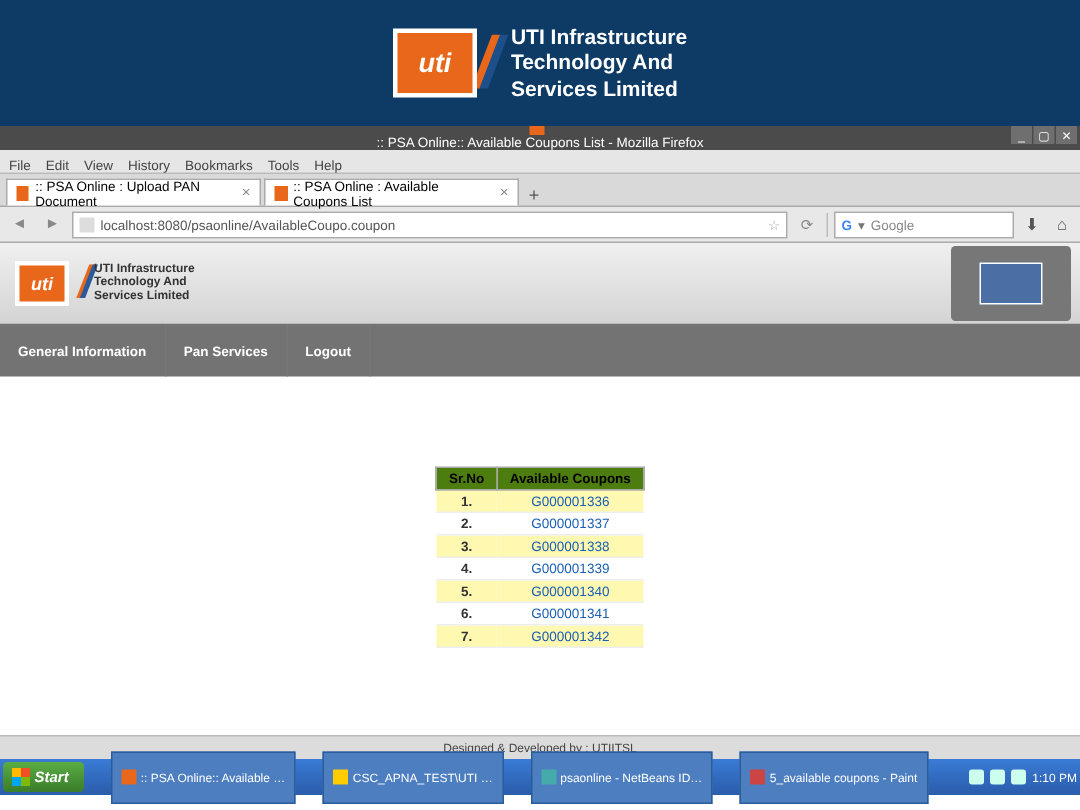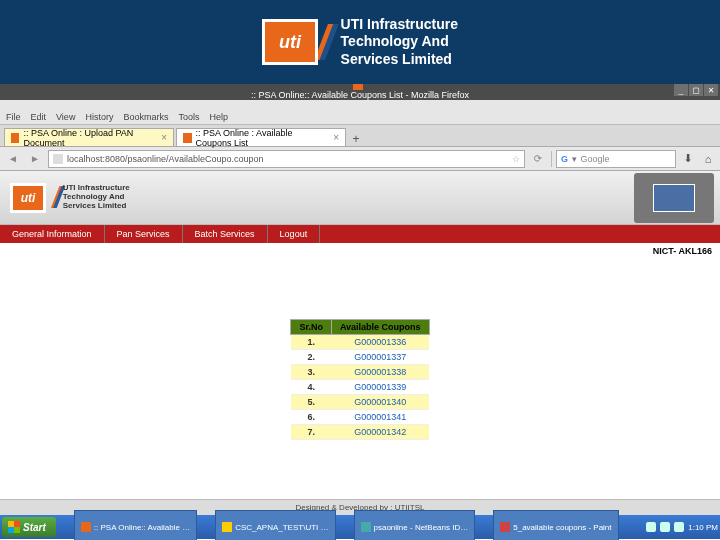--- a/index.html
+++ b/index.html
@@ -15,26 +15,26 @@
   .uti-slashes .s2 { color: #1d4f8b; }
   .banner-text { color: #fff; font-weight: bold; font-size: 14px; line-height: 1.25; }
 
   
   .ff-titlebar { height: 16px; background: #4b4b4b; color: #fff; font-size: 9px; display: flex; align-items: center; padding: 0 4px; position: relative; flex-direction: column; }
   .ff-titlebar .ff-icon { width: 10px; height: 10px; background: #e8671a; margin-right: 4px; }
   .ff-titlebar .win-btns { position: absolute; right: 2px; display: flex; gap: 1px; }
   .ff-titlebar .win-btns span { width: 14px; height: 12px; background: #6f6f6f; font-size: 8px; display: flex; align-items: center; justify-content: center; }
 
   
-  .menubar { height: 16px; background: #e6e6e6; font-size: 9px; display: flex; align-items: flex-start; gap: 10px; padding: 12px 6px; color: #444; border-bottom: 1px solid #bbb; }
+  .menubar { height: 16px; background: #e6e6e6; font-size: 9px; display: flex; align-items: flex-end; gap: 10px; padding: 0 6px; color: #444; border-bottom: 1px solid #bbb; }
   .menubar span { cursor: default; }
 
   
   .tabbar { height: 22px; background: #d9d9d9; display: flex; align-items: flex-end; padding: 2px 4px 0; gap: 2px; border-bottom: 1px solid #aaa; }
-  .tab { height: 18px; background: #fef9c3; border: 1px solid #aaa; border-bottom: none; font-size: 9px; display: flex; align-items: center; padding: 0 6px; gap: 4px; max-width: 170px; }
+  .tab { height: 18px; background: #ffffff; border: 1px solid #aaa; border-bottom: none; font-size: 9px; display: flex; align-items: center; padding: 0 6px; gap: 4px; max-width: 170px; }
   .tab.active { background: #fff; }
   .tab .tab-icon { width: 10px; height: 10px; background: #e8671a; }
   .tab .tab-close { font-size: 10px; color: #888; margin-left: 4px; }
   .tab-plus { width: 16px; height: 14px; font-size: 12px; display: flex; align-items: center; justify-content: center; color: #555; }
 
   
   .toolbar { height: 24px; background: #e8e8e8; display: flex; align-items: center; padding: 2px 4px; gap: 4px; border-bottom: 1px solid #aaa; }
   .nav-arrow { width: 18px; height: 18px; border-radius: 3px; display: flex; align-items: center; justify-content: center; font-size: 10px; color: #888; }
   .urlbox { flex: 1; height: 18px; background: #fff; border: 1px solid #aaa; font-size: 9px; display: flex; align-items: center; padding: 0 4px; color: #555; }
   .urlbox .ub-icon { width: 10px; height: 10px; background: #ddd; margin-right: 4px; }
@@ -49,21 +49,21 @@
   .page-header { height: 54px; background: linear-gradient(#f0f0f0,#d4d4d4); display: flex; align-items: center; padding: 4px 10px; position: relative; border-bottom: 1px solid #bbb; }
   .small-logo { display: flex; align-items: center; gap: 6px; }
   .small-logo .sq { width: 36px; height: 30px; background:#fff; display:flex; align-items:center; justify-content:center;}
   .small-logo .sq-inner { width: 30px; height: 24px; background: #e8671a; color: #fff; font-weight: bold; font-size: 12px; font-style: italic; display:flex; align-items:center; justify-content:center;}
   .small-logo .sl { font-size: 30px; font-weight: bold; font-style: italic; letter-spacing: -6px; }
   .small-logo .sl .a{color:#e8671a;} .small-logo .sl .b{color:#2a5a9a;}
   .small-logo-text { font-size: 8px; font-weight: bold; color: #333; line-height: 1.1; }
   .hand-card { position: absolute; right: 6px; top: 2px; width: 80px; height: 50px; background: #777; border-radius: 3px; display:flex; align-items:center; justify-content:center;}
   .hand-card .card { width: 42px; height: 28px; background: #4a6fa5; border: 1px solid #fff; }
 
-  .navbar { height: 18px; background: #b91c1c; display: flex; }
+  .navbar { height: 35px; background: #737373; display: flex; font-weight: bold; }
   .navbar .nav-item { color: #fff; font-size: 9px; padding: 0 12px; display: flex; align-items: center; border-right: 1px solid #777; cursor: pointer; }
 
   .user-line { text-align: right; font-size: 9px; font-weight: bold; padding: 3px 8px; color: #000; }
 
   .content { padding: 60px 0 0 0; display: flex; justify-content: center; }
 
   table.coupons { border-collapse: collapse; font-size: 9px; }
   table.coupons th { background: #4d7c0f; padding: 2px 8px; border: 1px solid #aaa; font-weight: bold; }
   table.coupons td { padding: 2px 10px; border-bottom: 1px solid #eee; text-align: center; }
   table.coupons tr.hl td { background: #fff8b0; }
@@ -164,25 +164,23 @@
       <div class="small-logo-text">UTI Infrastructure<br>Technology And<br>Services Limited</div>
     </div>
     <div class="hand-card">
         <div class="card"></div>
       </div>
   </div>
 
   <div class="navbar">
     <div class="nav-item">General Information</div>
     <div class="nav-item">Pan Services</div>
-    <div class="nav-item">Batch Services</div>
     <div class="nav-item">Logout</div>
   </div>
 
-  <div class="user-line">NICT- AKL166</div>
 
   <div class="content">
     <table class="coupons">
       <thead>
         <tr>
           <th>Sr.No</th>
           <th>Available Coupons</th>
         </tr>
       </thead>
       <tbody id="coupon-body">

